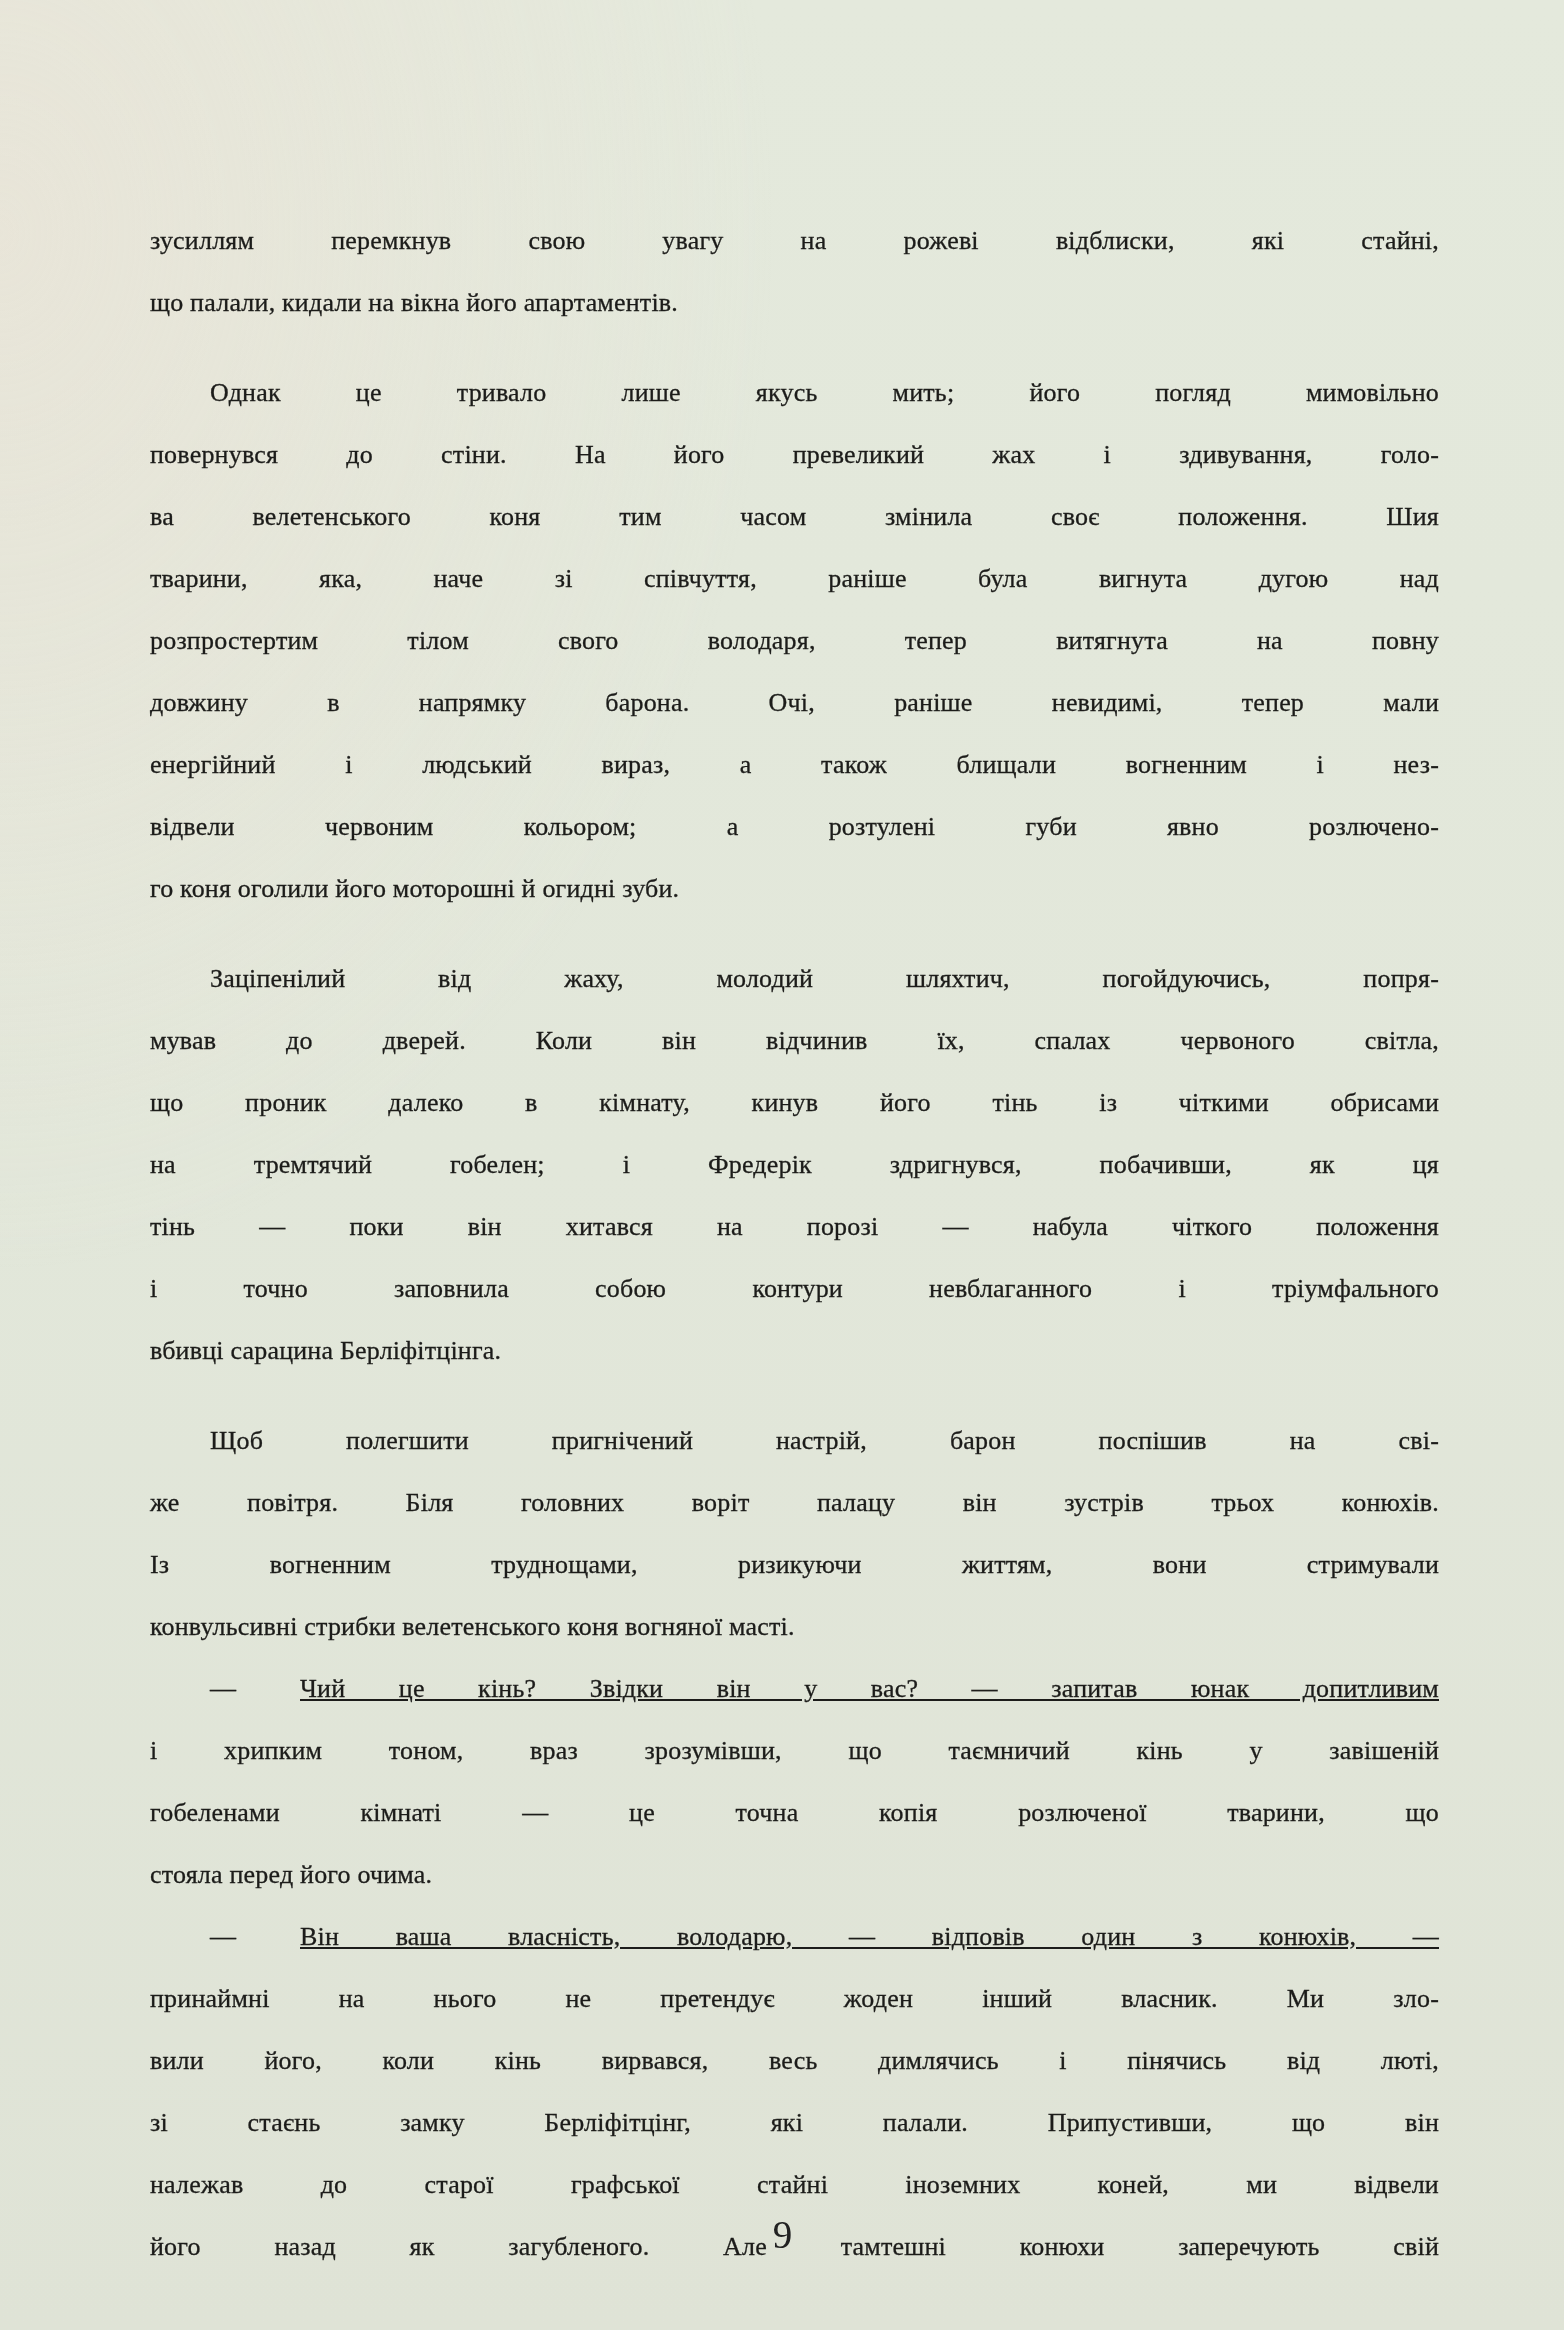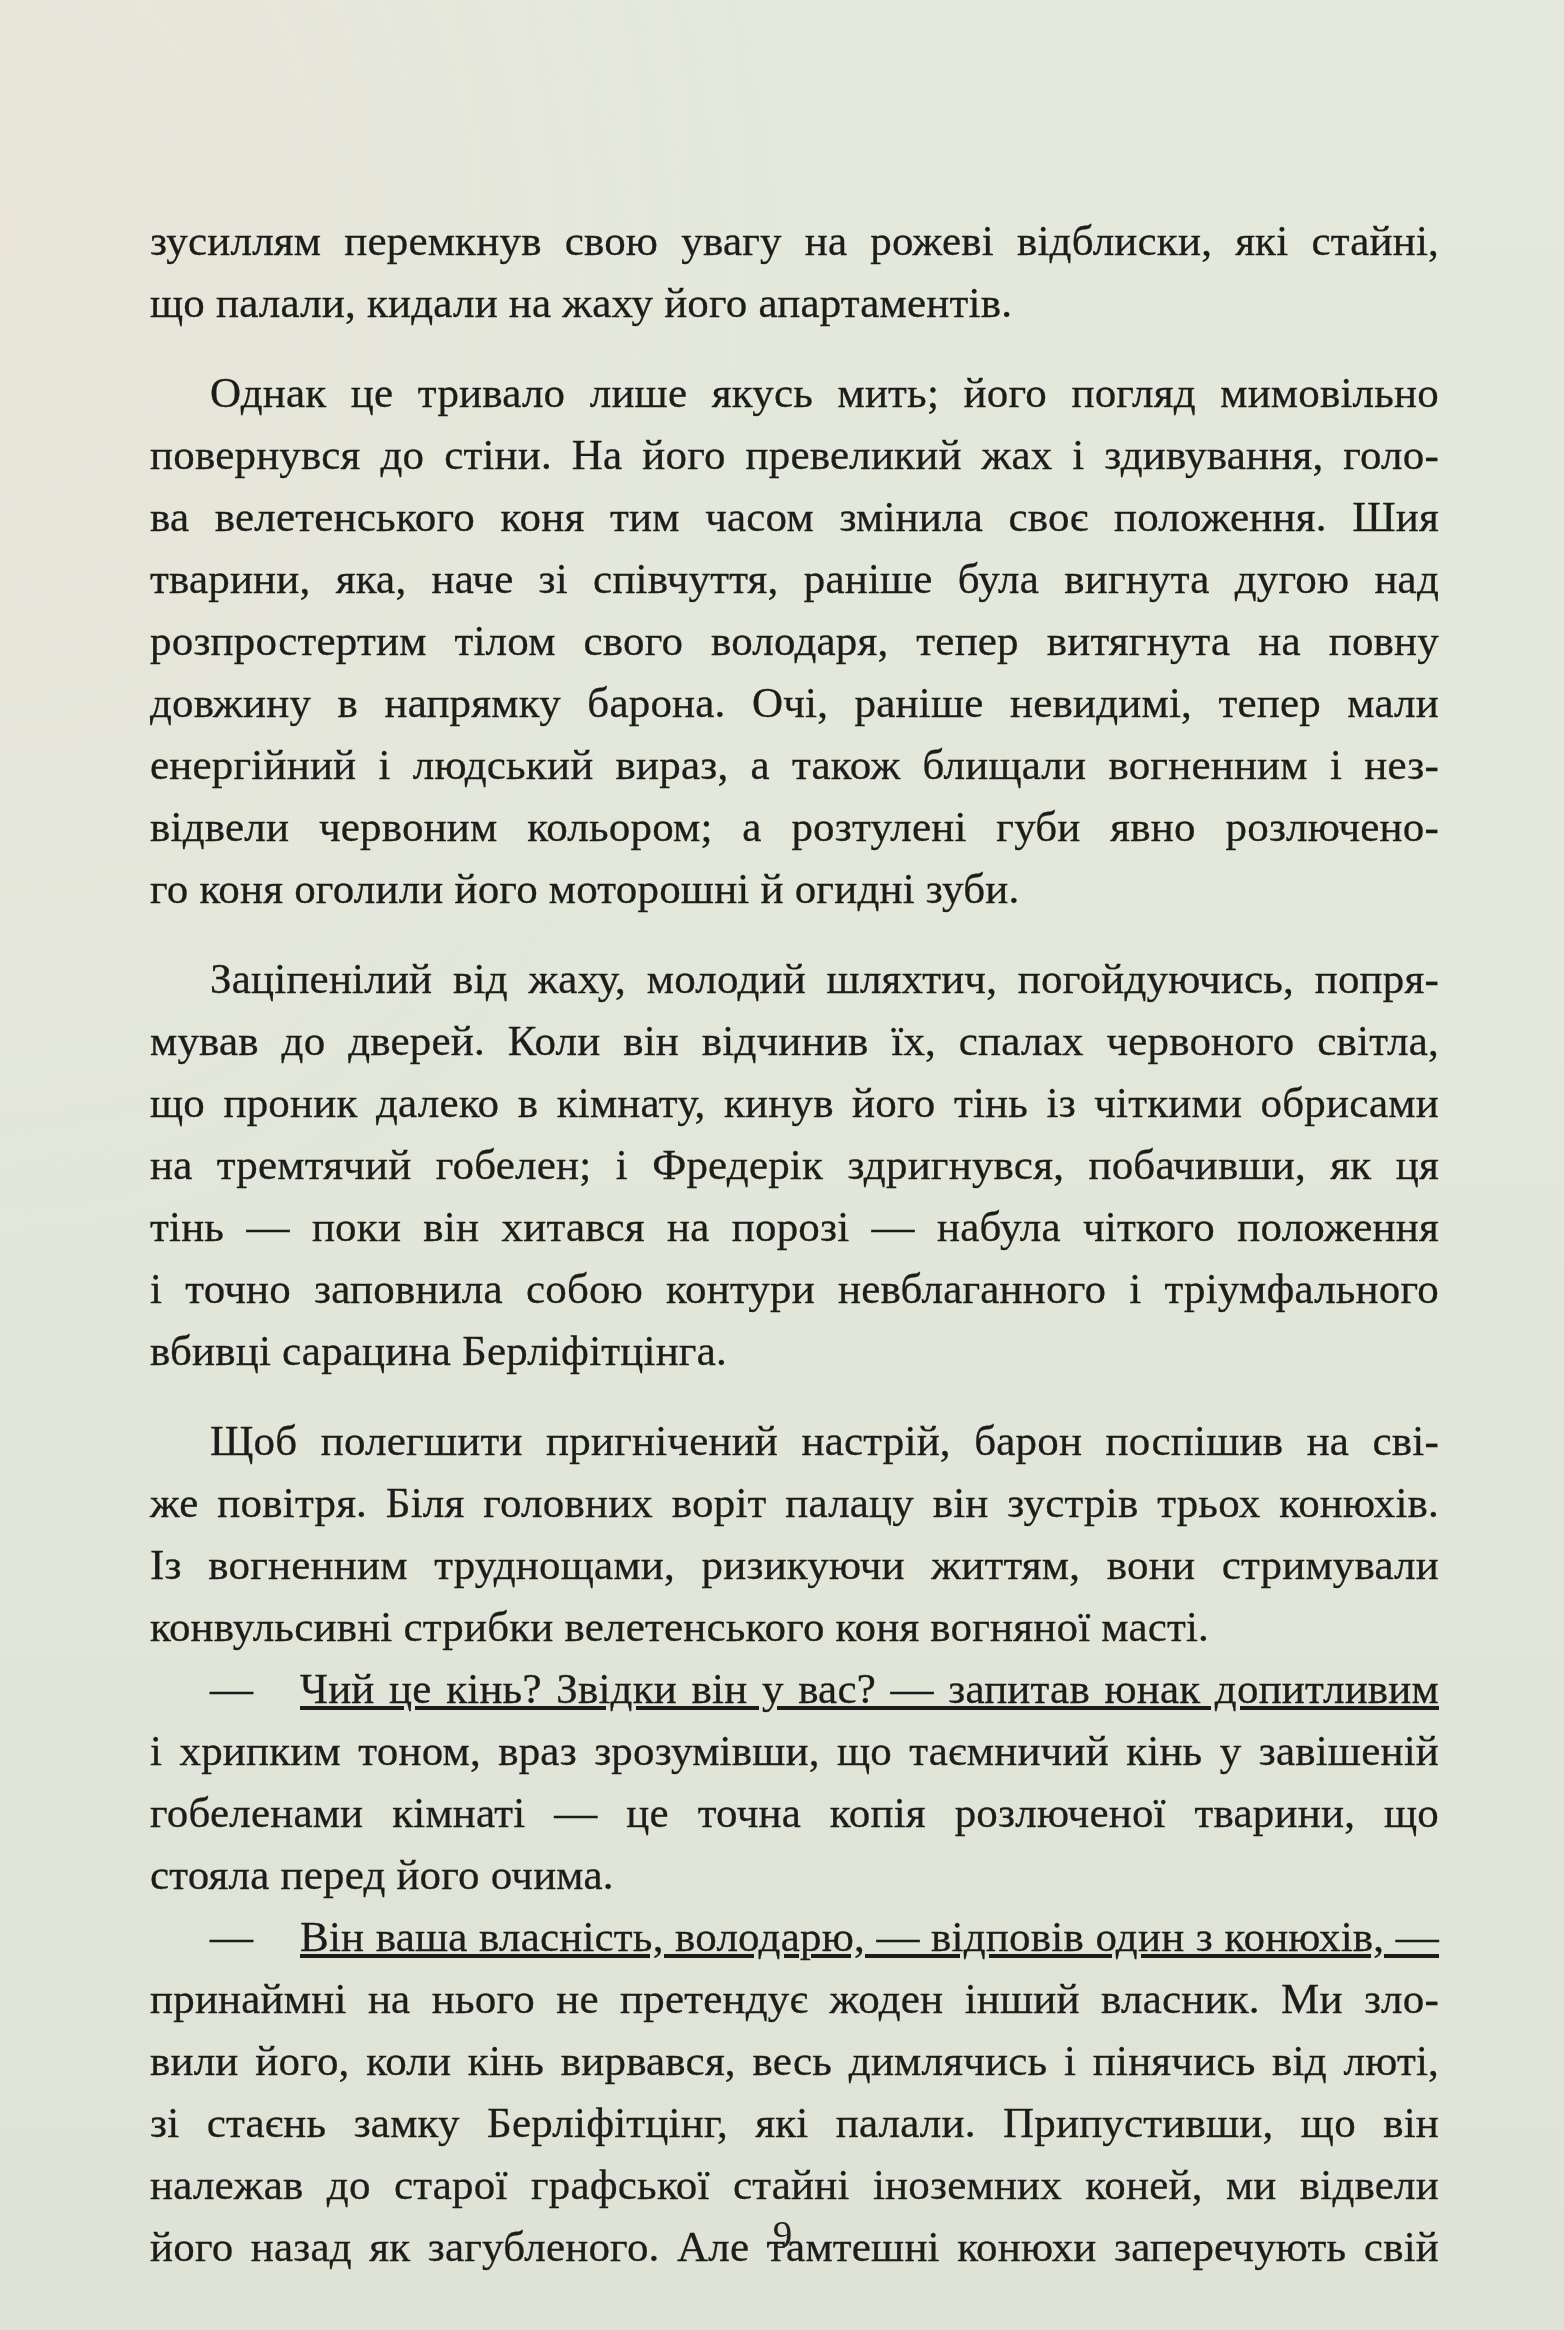--- a/index.html
+++ b/index.html
@@ -21,21 +21,21 @@
     .page {
       position: absolute;
       left: 150px;
       top: 210px;
       width: 1289px;
     }
     .line {
       display: block;
       height: 62px;
       line-height: 62px;
-      font-size: 43px;
+      font-size: 26px;
       white-space: nowrap;
       text-align: justify;
       text-align-last: justify;
       letter-spacing: 0.2px;
       -webkit-text-stroke: 0.3px #1c1c1a;
     }
     .line.last {
       text-align-last: left;
     }
     .line.indent {
@@ -59,21 +59,21 @@
       font-size: 39px;
       line-height: 49px;
       color: #222;
     }
   </style>
 </head>
 <body>
 
 <div class="page">
   <span class="line">зусиллям перемкнув свою увагу на рожеві відблиски, які стайні,</span>
-  <span class="line last">що палали, кидали на жаху його апартаментів.</span>
+  <span class="line last">що палали, кидали на вікна його апартаментів.</span>
 
   <span class="line indent">Однак це тривало лише якусь мить; його погляд мимовільно</span>
   <span class="line">повернувся до стіни. На його превеликий жах і здивування, голо-</span>
   <span class="line">ва велетенського коня тим часом змінила своє положення. Шия</span>
   <span class="line">тварини, яка, наче зі співчуття, раніше була вигнута дугою над</span>
   <span class="line">розпростертим тілом свого володаря, тепер витягнута на повну</span>
   <span class="line">довжину в напрямку барона. Очі, раніше невидимі, тепер мали</span>
   <span class="line">енергійний і людський вираз, а також блищали вогненним і нез-</span>
   <span class="line">відвели червоним кольором; а розтулені губи явно розлючено-</span>
   <span class="line last">го коня оголили його моторошні й огидні зуби.</span>

